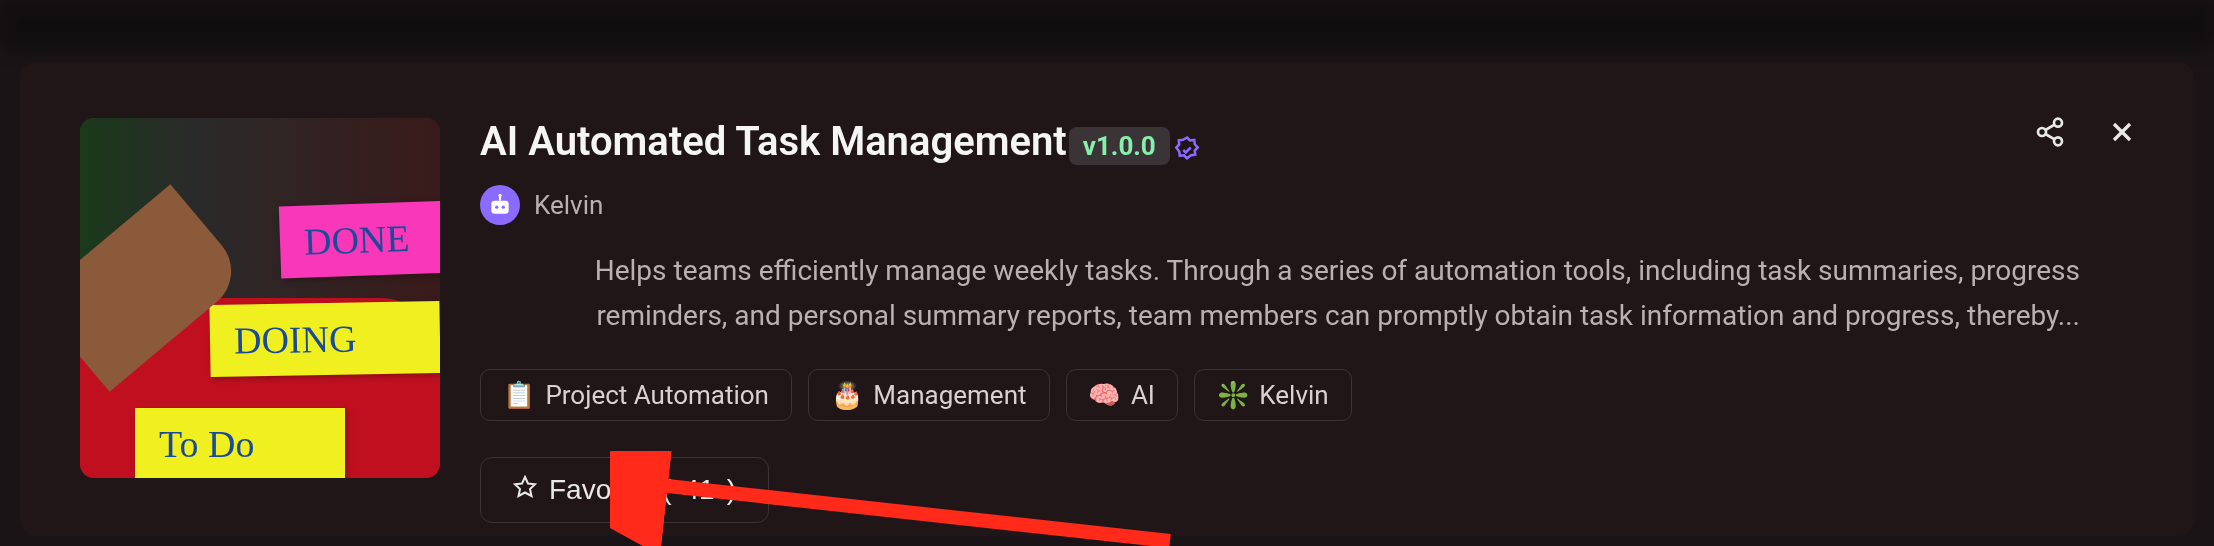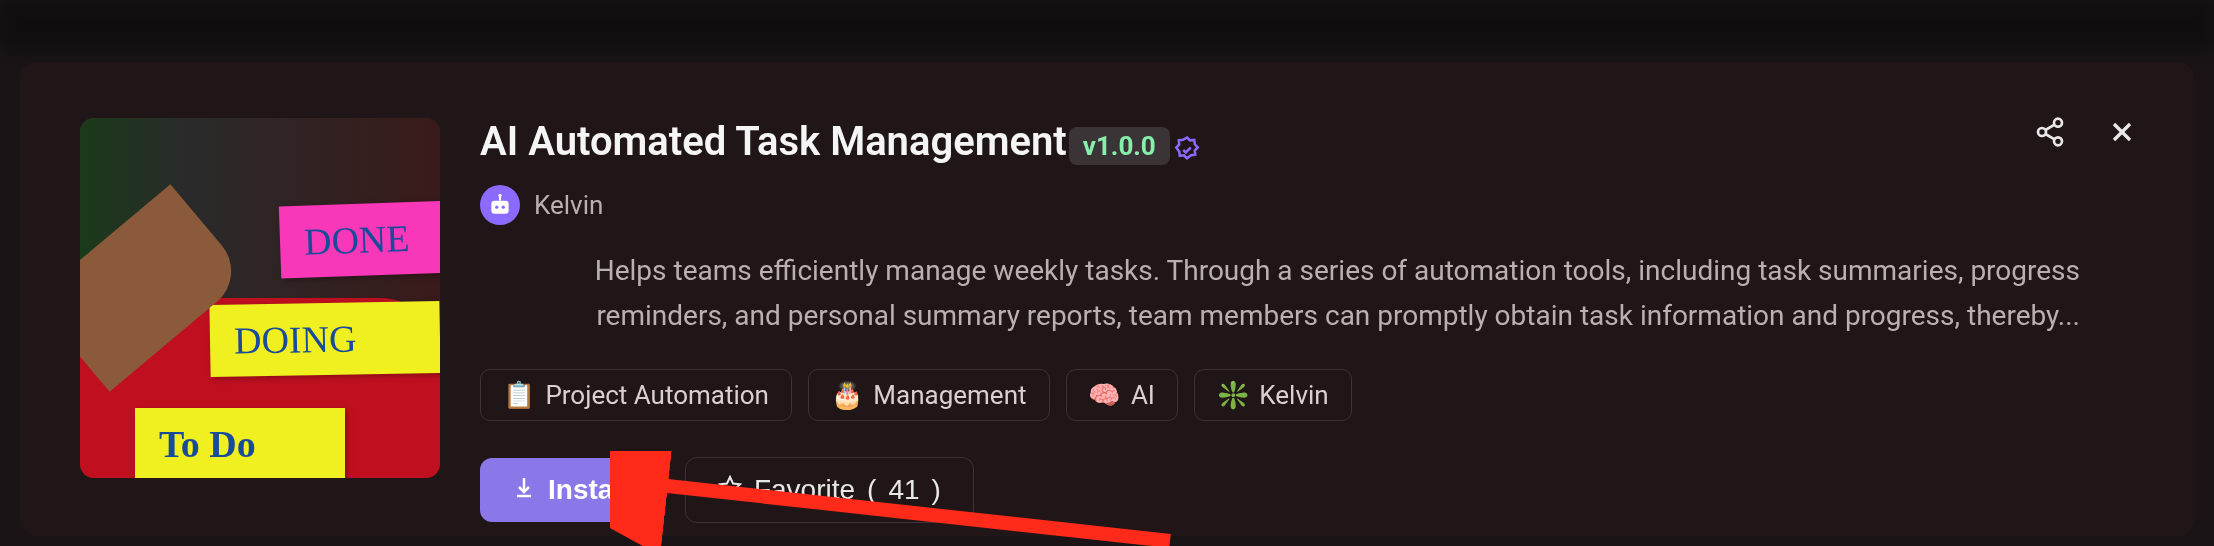--- a/index.html
+++ b/index.html
@@ -62,21 +62,21 @@
       padding: 14px 24px;
       font-family: 'Comic Sans MS', cursive;
       font-weight: 500;
       font-size: 38px;
       color: #1a4a9a;
       transform: rotate(-2deg);
       box-shadow: 2px 2px 6px rgba(0,0,0,0.3);
     }
     .sticky.done { background: #f838b8; top: 85px; left: 200px; width: 200px; }
     .sticky.doing { background: #f0f020; top: 185px; left: 130px; width: 230px; transform: rotate(-1deg); }
-    .sticky.todo { background: #f0f020; top: 290px; left: 55px; width: 210px; transform: rotate(0deg); font-weight: bold; }
+    .sticky.todo { background: #f0f020; top: 290px; left: 55px; width: 210px; transform: rotate(0deg); }
     .hand {
       position: absolute;
       width: 180px;
       height: 120px;
       background: #8a5a3a;
       border-radius: 0 0 40px 0;
       top: 110px;
       left: -30px;
       transform: rotate(-40deg);
       z-index:2;
@@ -209,30 +209,20 @@
         <span>🧠</span>
         <span>AI</span>
       </div>
       <div class="tag">
         <span>❇️</span>
         <span>Kelvin</span>
       </div>
     </div>
 
     <div class="buttons-row">
-      <button class="btn btn-primary">
-        <span>
-          <svg width="24" height="24" viewBox="0 0 24 24" fill="none" stroke="currentColor" stroke-width="2.5">
-            <path d="M12 3v12"></path>
-            <polyline points="7 12 12 17 17 12"></polyline>
-            <line x1="5" y1="21" x2="19" y2="21"></line>
-          </svg>
-        </span>
-        <span>Install</span>
-      </button>
       <button class="btn btn-secondary">
         <span>
           <svg width="24" height="24" viewBox="0 0 24 24" fill="none" stroke="currentColor" stroke-width="2">
             <polygon points="12 2 15 8.5 22 9.3 17 14 18.5 21 12 17.5 5.5 21 7 14 2 9.3 9 8.5 12 2"></polygon>
           </svg>
         </span>
         <span>Favorite</span>
           <span>(</span>
           <span>41</span>
           <span>)</span>

